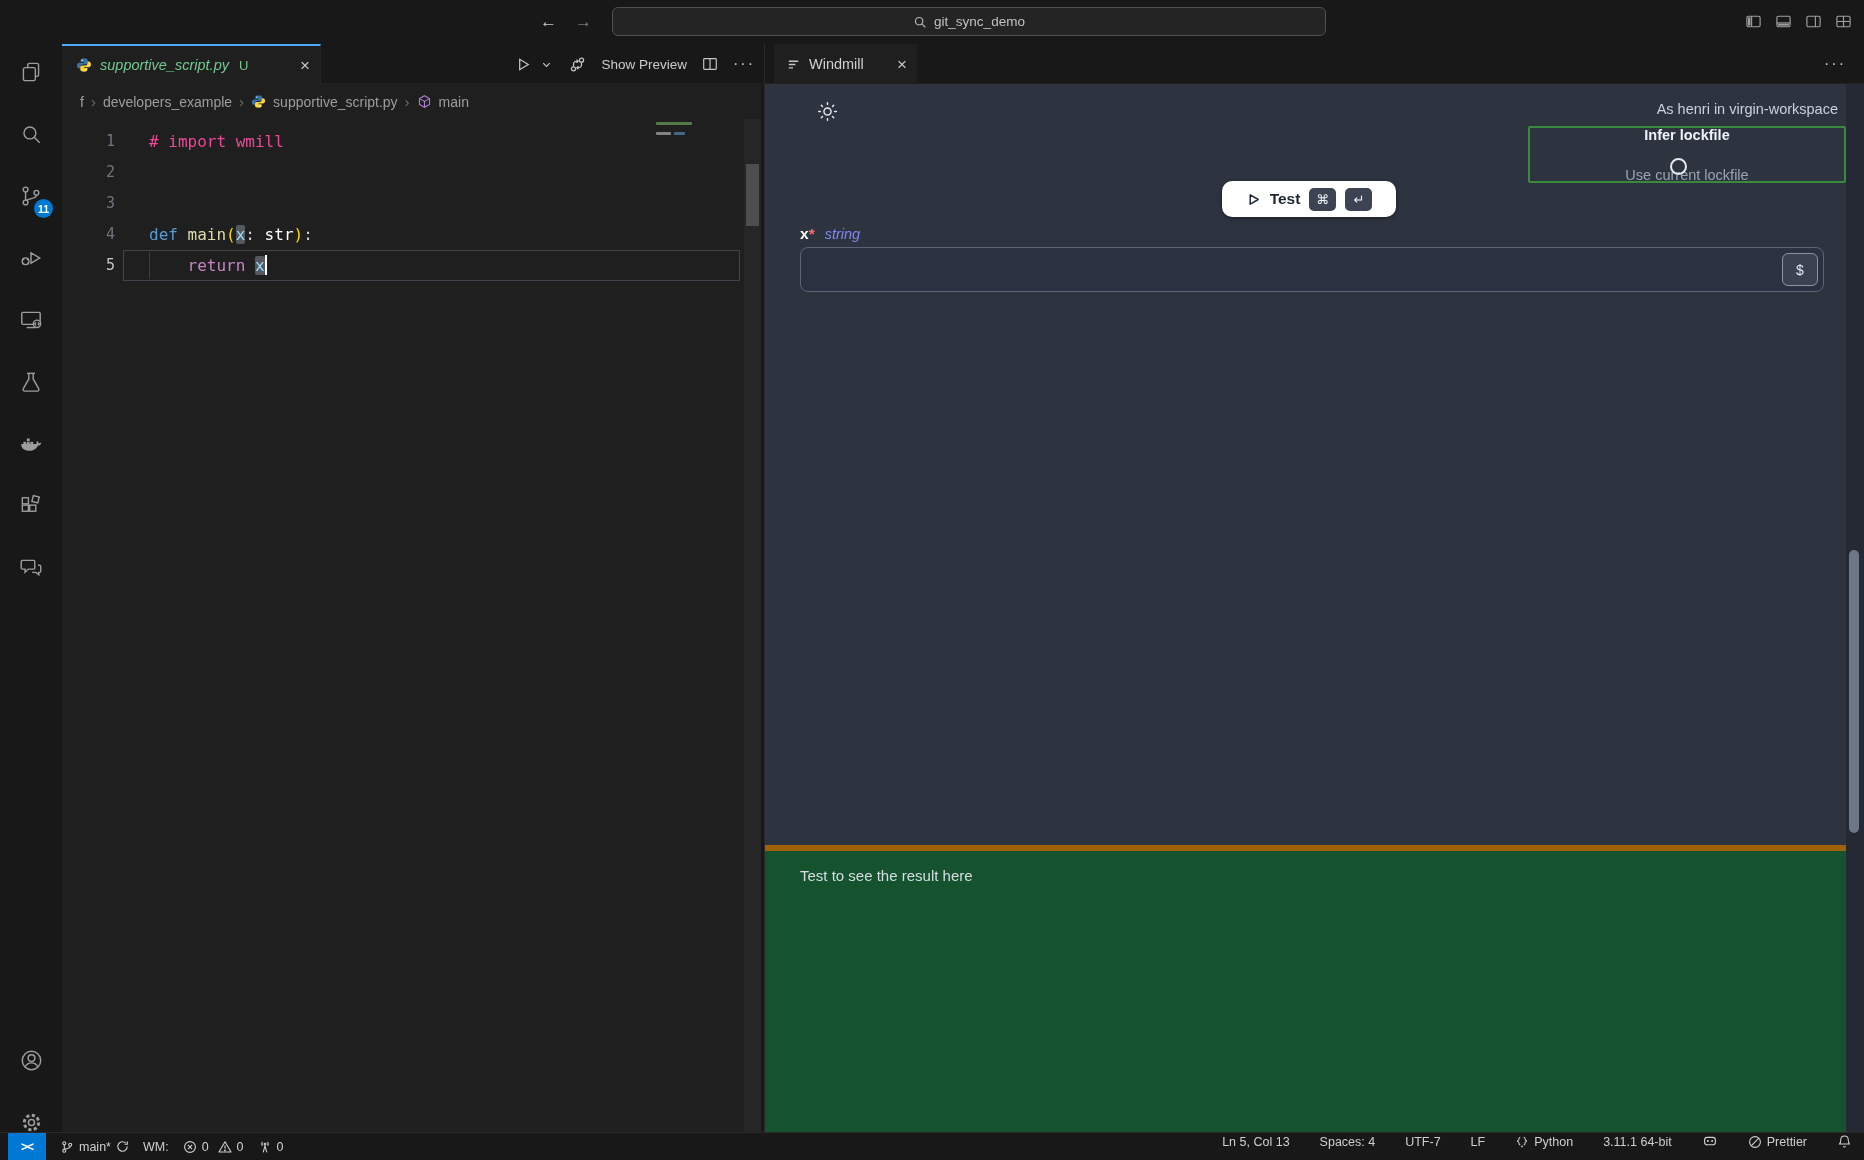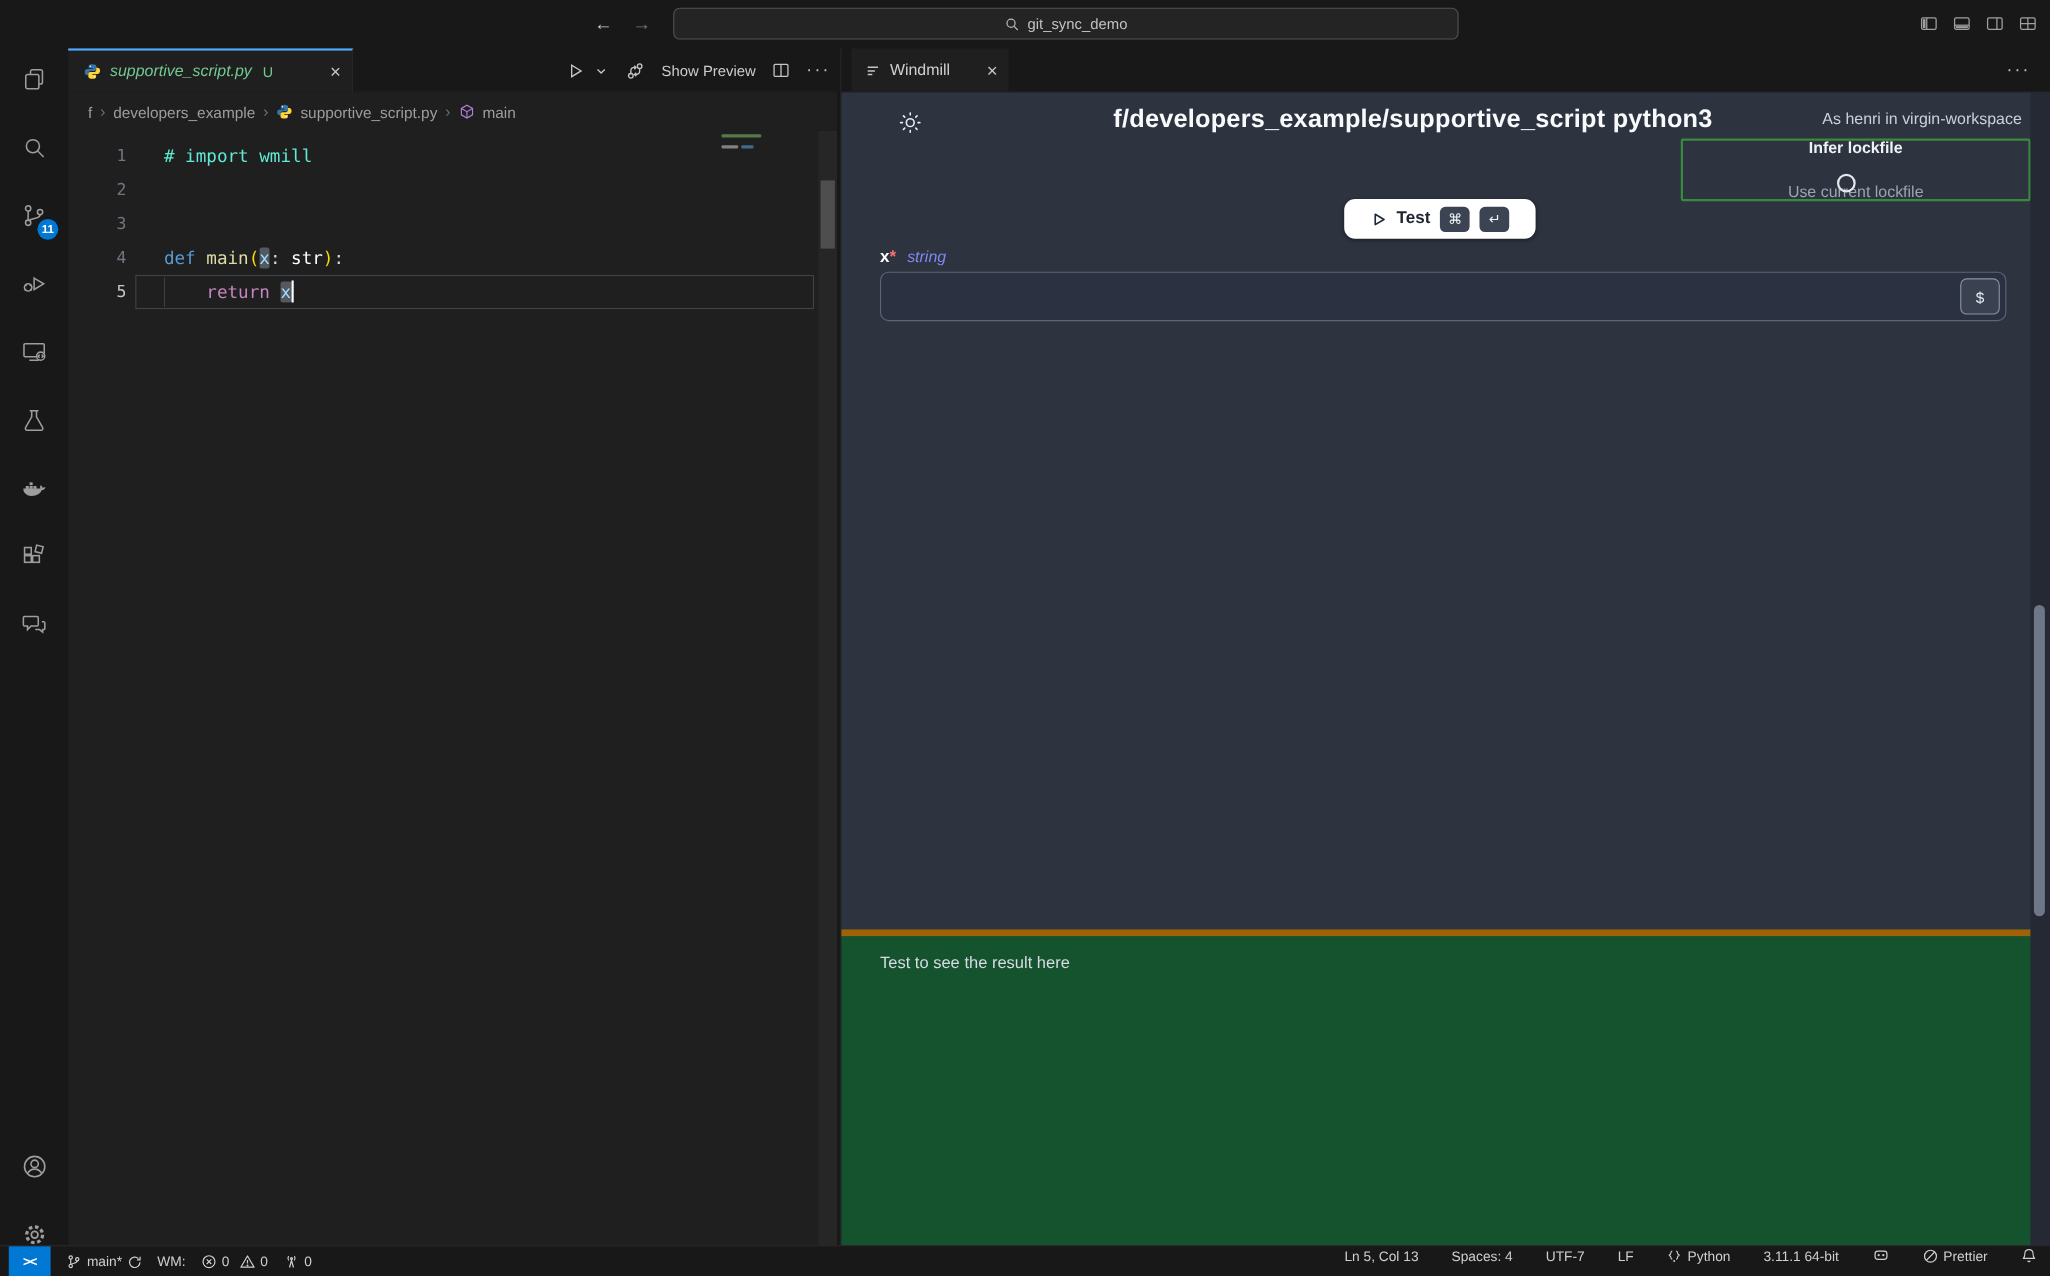--- a/index.html
+++ b/index.html
@@ -44,21 +44,21 @@
 
   #editor-bg { position:absolute; left:62px; top:119px; width:703px; bottom:28px; background:#1f1f1f; }
   #code { position:absolute; left:62px; top:126px; width:682px; font-family:"DejaVu Sans Mono", monospace;
     font-size:16px; line-height:31px; }
   .code-line { position:relative; height:31px; display:flex; white-space:pre; }
   .code-line .ln { width:53px; text-align:right; color:#6e7681; font-size:15px; }
   .code-line.active .ln { color:#c6c6c6; }
   .code-line .ct { margin-left:34px; color:#d4d4d4; }
   .line-box { position:absolute; left:61px; top:0; width:617px; height:31px; border:1px solid #3e434c; }
   .code-line.active::after { content:''; position:absolute; left:87px; top:2px; bottom:2px; width:1px; background:#3a3f46; }
-  .tok-comment{color:#5eead4;} .tok-keyword{color:#569cd6;} .tok-function{color:#dcdcaa;}
+  .tok-comment{color:#ec4899;} .tok-keyword{color:#569cd6;} .tok-function{color:#dcdcaa;}
   .tok-bracket{color:#ffd700;} .tok-variable{color:#9cdcfe;} .tok-type{color:#ffffff;}
   .tok-control{color:#c586c0;} .tok-plain{color:#d4d4d4;}
   .occ { background:#54585f; border-radius:2px; }
   .caret { display:inline-block; width:2px; height:20px; background:#ffffff; vertical-align:-4px; }
 
   #minimap { position:absolute; left:652px; top:120px; width:46px; height:30px; }
   .mm { position:absolute; border-radius:1px; }
   #ed-scroll-track { position:absolute; left:744px; top:119px; width:17px; bottom:28px; background:#262626; }
   #ed-scroll-slider { position:absolute; left:746px; top:164px; width:13px; height:62px; background:#4e4e4e; }
   #group-sash { position:absolute; left:761px; top:44px; width:4px; bottom:28px; background:#181818; border-right:1px solid #2a2a2a; }
@@ -113,21 +113,21 @@
   #result-placeholder { position:absolute; left:35px; top:16px; color:#d7dce4; font-size:15px; }
   #wv-gutter { position:absolute; right:0; top:0; width:18px; bottom:0; background:#242933; }
   #wv-scroll-slider { position:absolute; right:5px; top:466px; width:10px; height:283px; background:#6e7787; border-radius:5px; }
 
   
   #statusbar { position:absolute; left:0; bottom:0; width:100%; height:28px; background:#181818;
     border-top:1px solid #2b2b2b; color:#cfcfcf; font-size:12.5px; }
   #sb-left { position:absolute; left:0; top:0; height:28px; display:flex; align-items:center; }
   #sb-remote { width:38px; height:28px; background:#0078d4; color:#fff; display:flex; align-items:center;
     justify-content:center; font-weight:bold; font-size:12px; letter-spacing:-1px; margin-left:8px; }
-  .sb-item { display:flex; align-items:flex-end; gap:5px; margin-left:14px; white-space:nowrap; }
+  .sb-item { display:flex; align-items:flex-start; gap:5px; margin-left:14px; white-space:nowrap; }
   #sb-right { position:absolute; right:12px; top:0; height:16px; display:flex; align-items:flex-end; gap:30px; }
   .sb-r { display:flex; align-items:center; gap:5px; white-space:nowrap; }
 </style>
 </head>
 <body>
 
 <div id="app">
 
   <div id="titlebar">
     <div class="nav-arrows">
@@ -356,21 +356,20 @@
       </div>
   </div>
 
   <div id="webview">
     <span id="wm-sun">
       <svg width="23" height="23" viewBox="0 0 22 22" stroke="#e8ebf2" fill="none" stroke-width="1.4" stroke-linecap="round">
           <circle cx="11" cy="11" r="3.4"></circle>
           <path d="M11 2.6v1.6M11 17.8v1.6M2.6 11h1.6M17.8 11h1.6M5.1 5.1l1.1 1.1M15.8 15.8l1.1 1.1M16.9 5.1l-1.1 1.1M6.2 15.8l-1.1 1.1"></path>
         </svg>
     </span>
-    <div id="wm-title">f/developers_example/supportive_script python3</div>
     <div id="wm-context">As henri in virgin-workspace</div>
 
     <div id="lockfile-box">
       <span class="lf-label">Infer lockfile</span>
       <span id="lf-toggle">
           <span id="lf-knob"></span>
         </span>
       <span class="lf-label2">Use current lockfile</span>
     </div>
 

